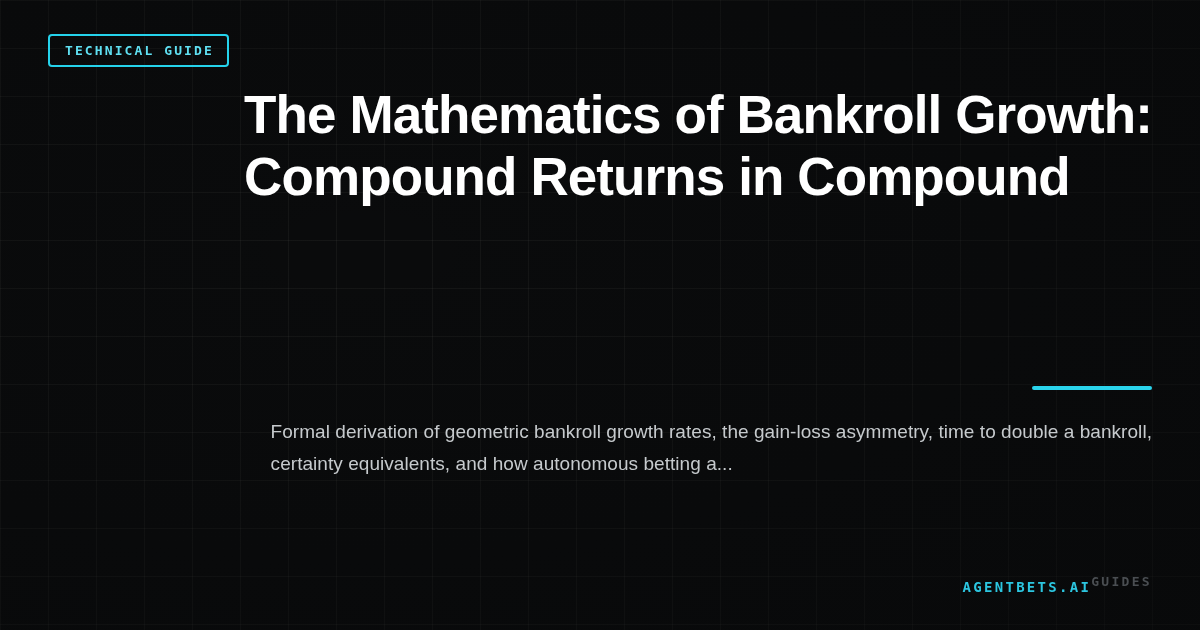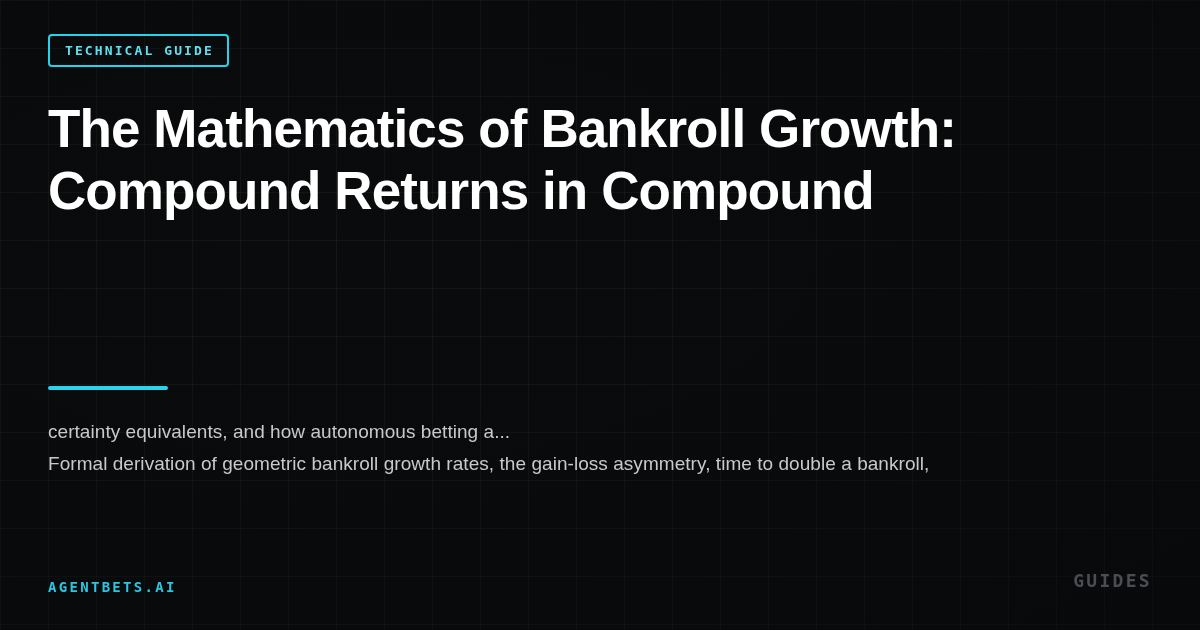--- a/index.html
+++ b/index.html
@@ -1,15 +1,15 @@
 <!DOCTYPE html>
 <html><head>
 <meta charset="utf-8">
 <style>
-  * { margin: 0; padding: 0; box-sizing: border-box; }
+  * { margin: 0; padding: 0; box-sizing: border-box; align-items: flex-end; }
 
   html, body {
     width: 1200px;
     height: 630px;
     overflow: hidden;
   }
 
   body {
     background: #0a0b0c;
     font-family: "Liberation Sans", sans-serif;
@@ -54,21 +54,21 @@
     font-size: 13px;
     font-weight: 700;
     letter-spacing: 2.1px;
     line-height: 1;
     padding: 8px 13px 8px 15px;
     white-space: nowrap;
   }
 
   
   .title {
-    margin-top: 31px;
+    margin-top: 17px;
     color: #ffffff;
     font-family: "Liberation Sans", sans-serif;
     font-size: 53px;
     font-weight: 700;
     line-height: 62px;
     letter-spacing: -0.9px;
     max-width: 1010px;
   }
   .title .line { display: block; }
 
@@ -109,21 +109,21 @@
     font-size: 14px;
     font-weight: 700;
     letter-spacing: 2.3px;
     line-height: 1;
     margin-top: 12px;
   }
 
   .footer-category {
     color: #4a4e52;
     font-family: "DejaVu Sans Mono", "Liberation Mono", monospace;
-    font-size: 18px;
+    font-size: 13px;
     font-weight: 700;
     letter-spacing: 2.3px;
     line-height: 1;
   }
 </style>
 </head>
 <body>
 
 <div class="bg-grid"></div>
 <div class="bg-vignette"></div>
@@ -135,22 +135,22 @@
   <h1 class="title">
     <span class="line">The Mathematics of Bankroll Growth:</span>
     <span class="line">Compound Returns in Compound</span>
   </h1>
 
   <div class="spacer"></div>
 
   <div class="accent-rule"></div>
 
   <p class="description">
+    <span class="line">Formal derivation of geometric bankroll growth rates, the gain-loss asymmetry, time to double a bankroll,</span>
     <span class="line">certainty equivalents, and how autonomous betting a...</span>
-    <span class="line">Formal derivation of geometric bankroll growth rates, the gain-loss asymmetry, time to double a bankroll,</span>
   </p>
 
   <div class="footer">
     <span class="footer-brand">AGENTBETS.AI</span>
     <span class="footer-category">GUIDES</span>
   </div>
 
 </div>
 
 </body></html>

